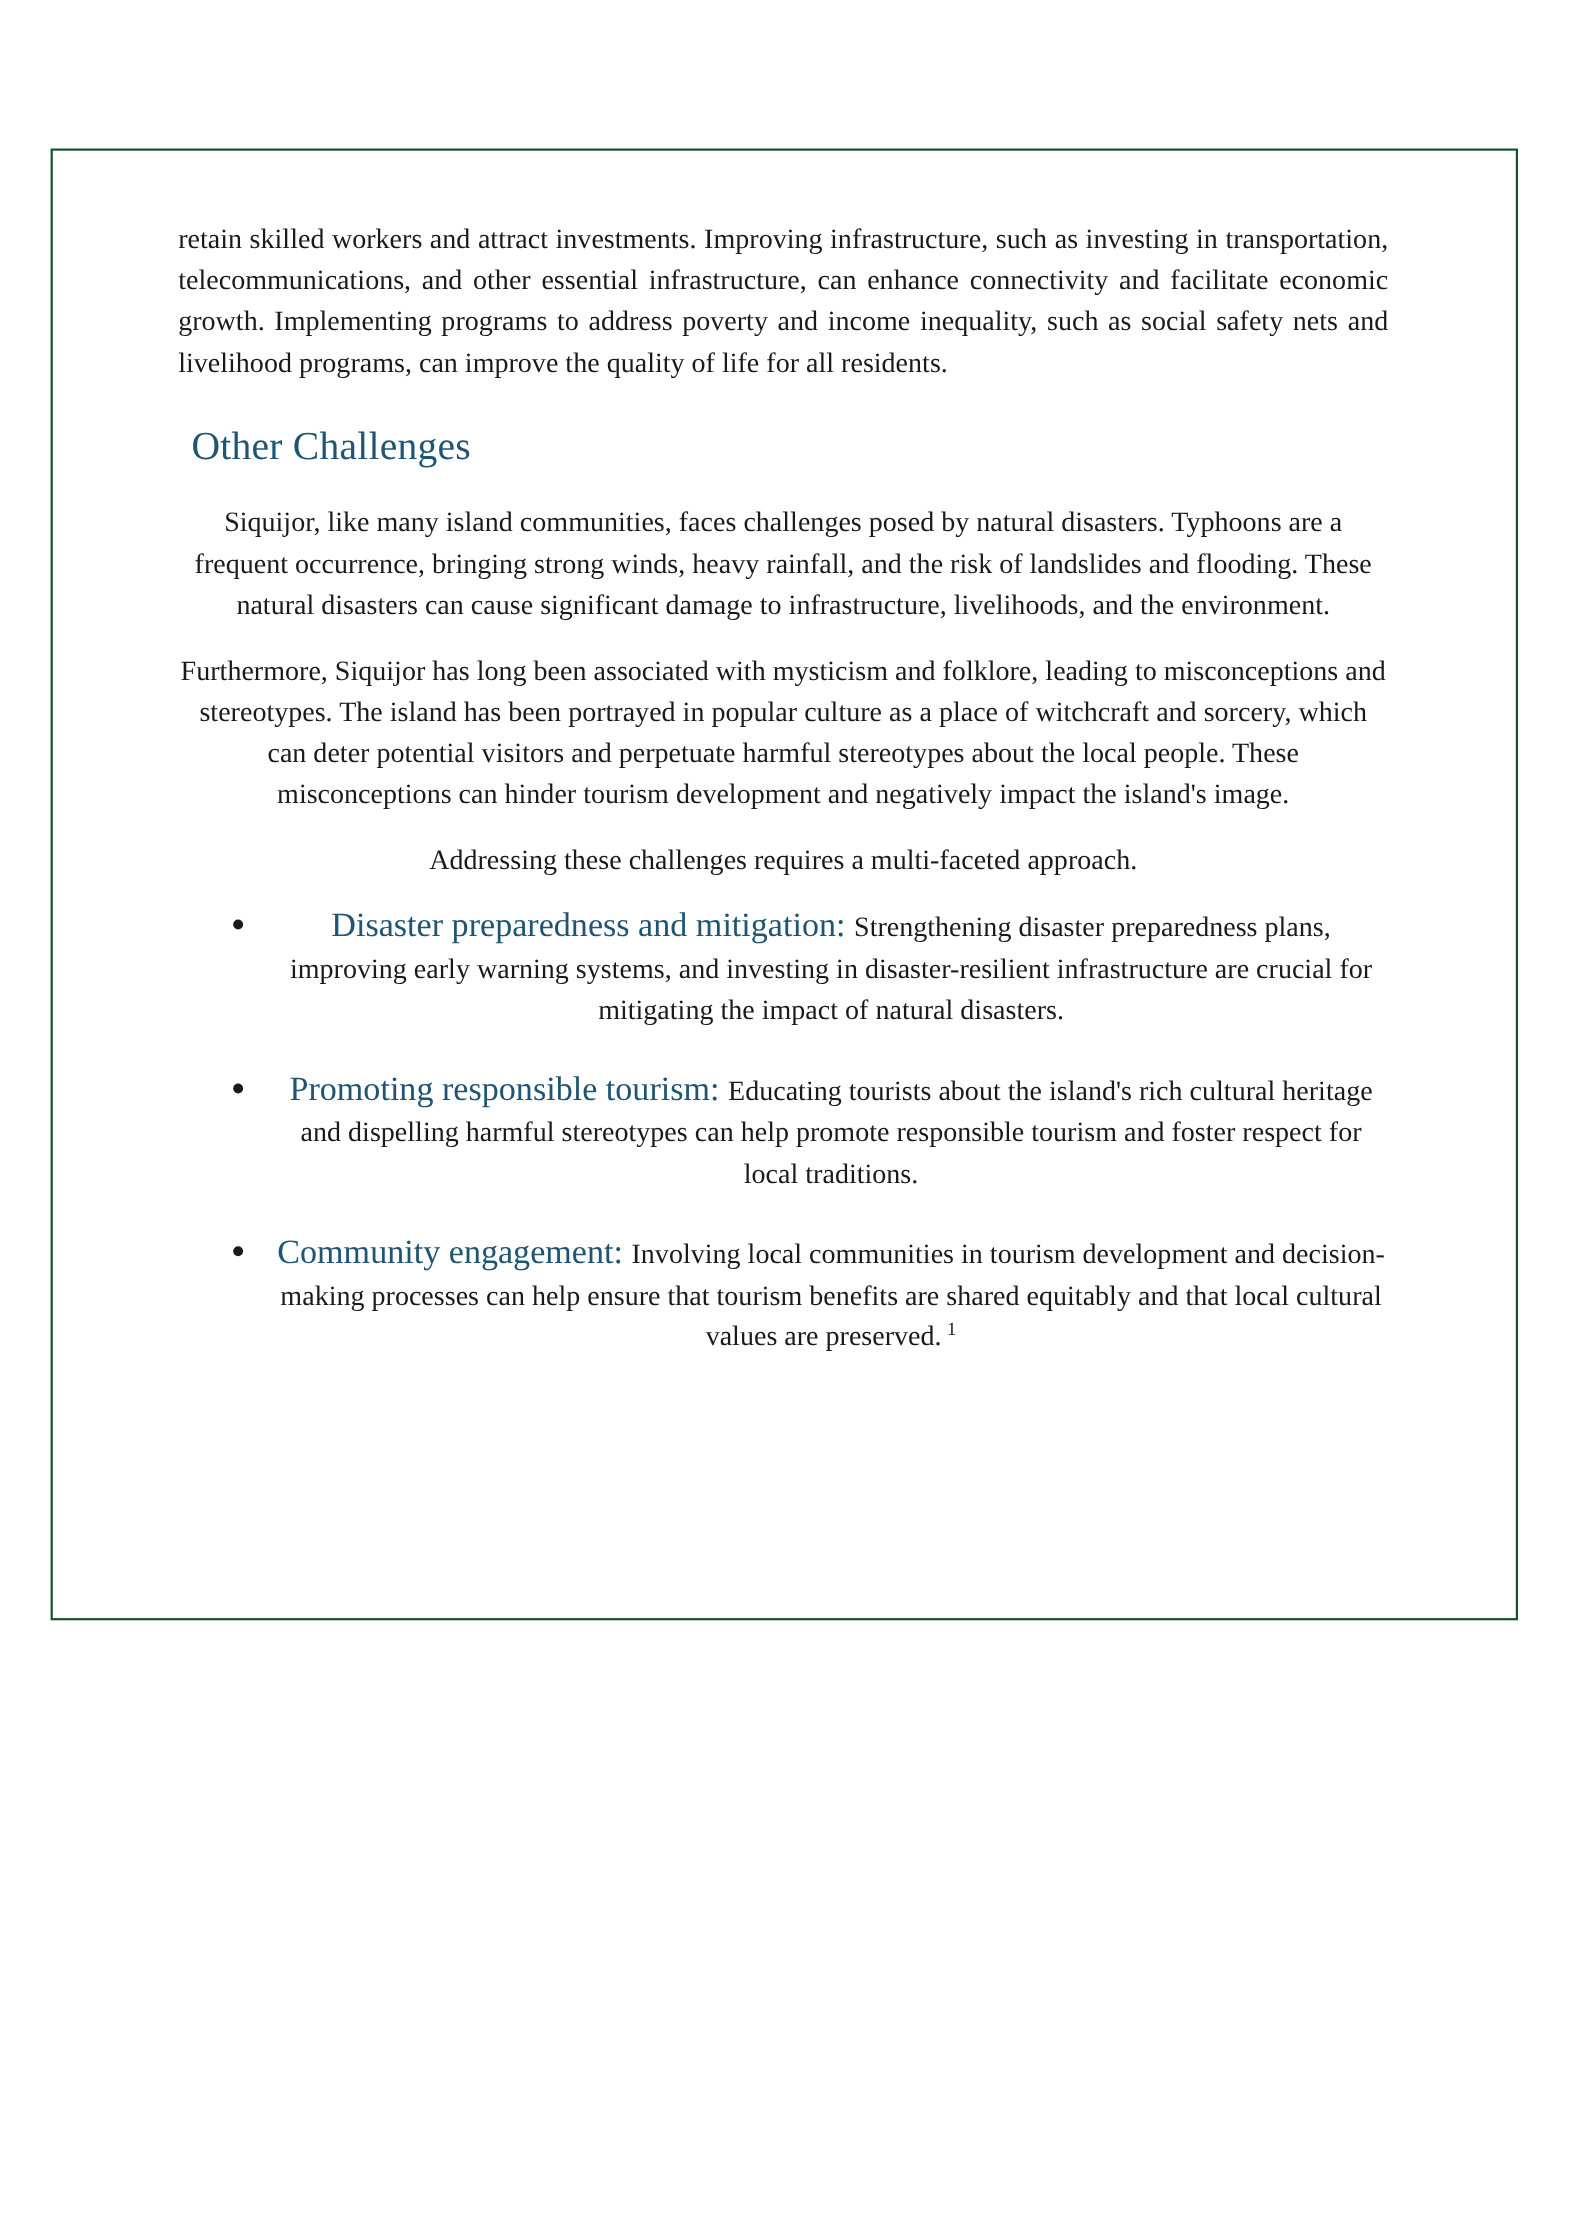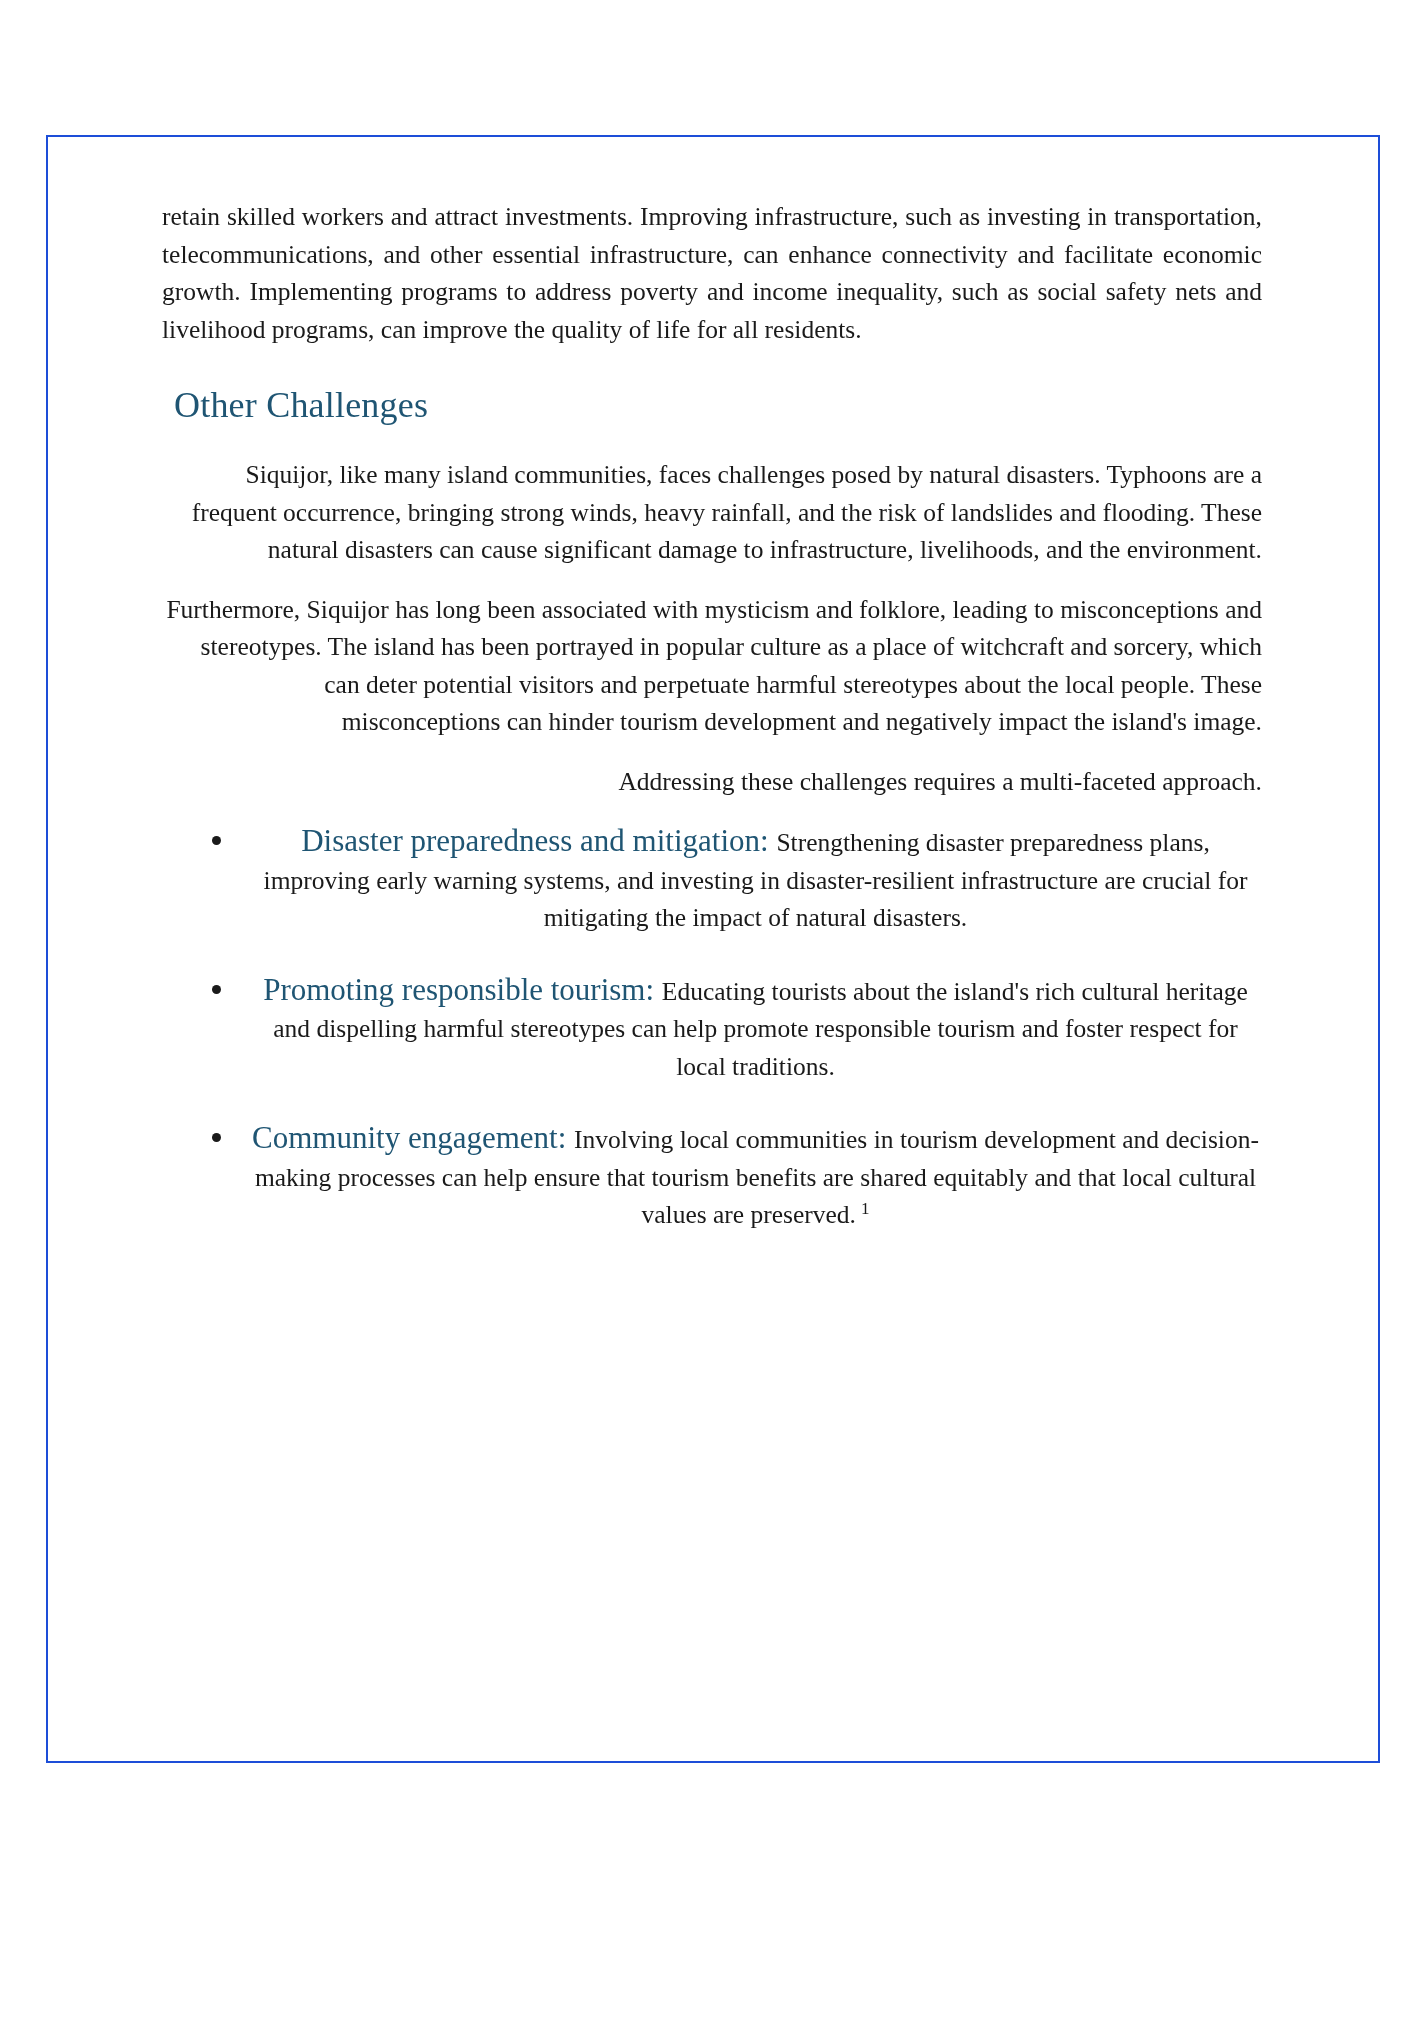--- a/index.html
+++ b/index.html
@@ -12,22 +12,22 @@
     height: 2028px;
     font-family: "Liberation Serif", "DejaVu Serif", serif;
     -webkit-font-smoothing: antialiased;
   }
 
   #page {
     position: absolute;
     left: 46px;
     top: 135px;
     width: 1334px;
-    height: 1628px;
-    border: 2px solid #1d4ed8;
+    height: 1338px;
+    border: 2px solid #14532d;
     box-sizing: border-box;
     background: #ffffff;
   }
 
   #content {
     position: absolute;
     left: 114px;   
     top: 61px;     
     width: 1100px; 
   }
@@ -35,21 +35,21 @@
   p.body {
     margin: 0 0 0 0;
     font-size: 25.5px;
     line-height: 37.5px;
     color: #1a1a1a;
     text-align: justify;
     text-justify: inter-word;
   }
 
   p.body.loose {
-    text-align: right;
+    text-align: center;
   }
 
   .gap-sm { height: 16px; }
   .gap-md { height: 22px; }
 
   h2.section-heading {
     margin: 12px;
     padding: 0;
     font-size: 36px;
     line-height: 46px;

